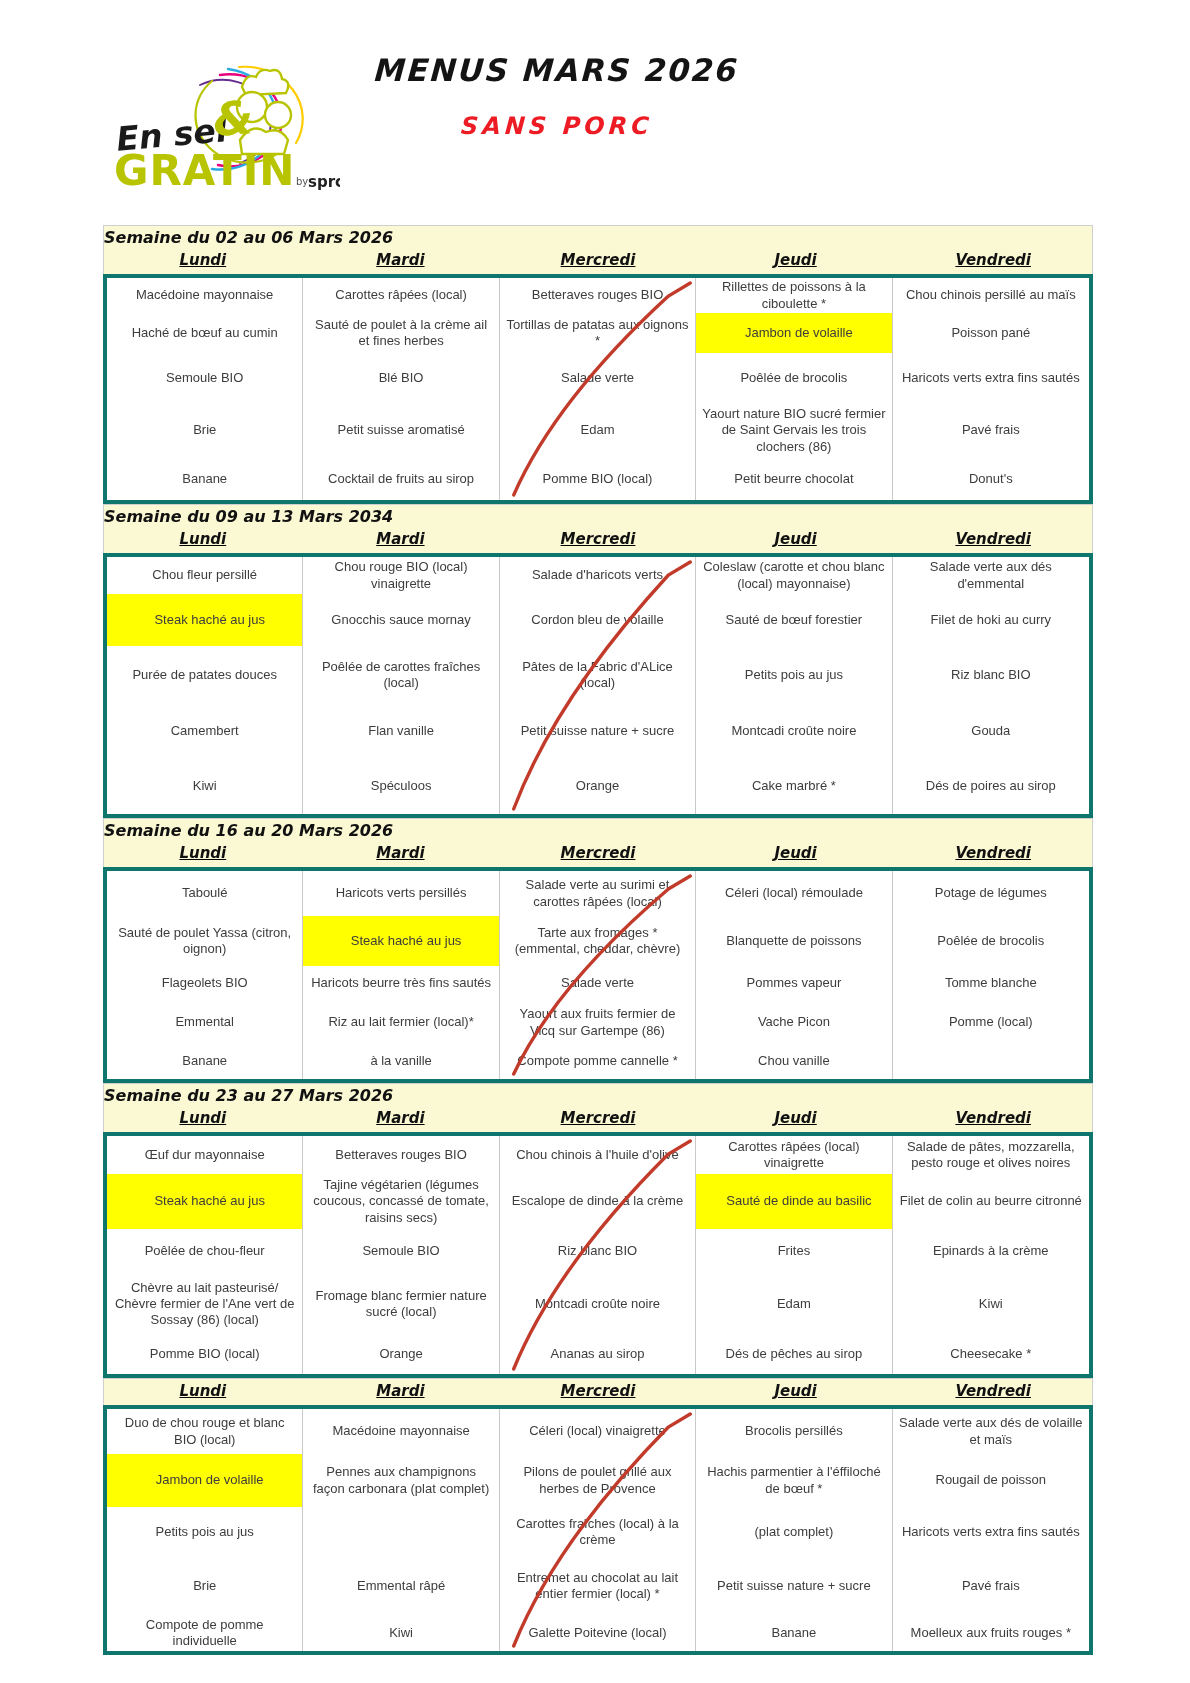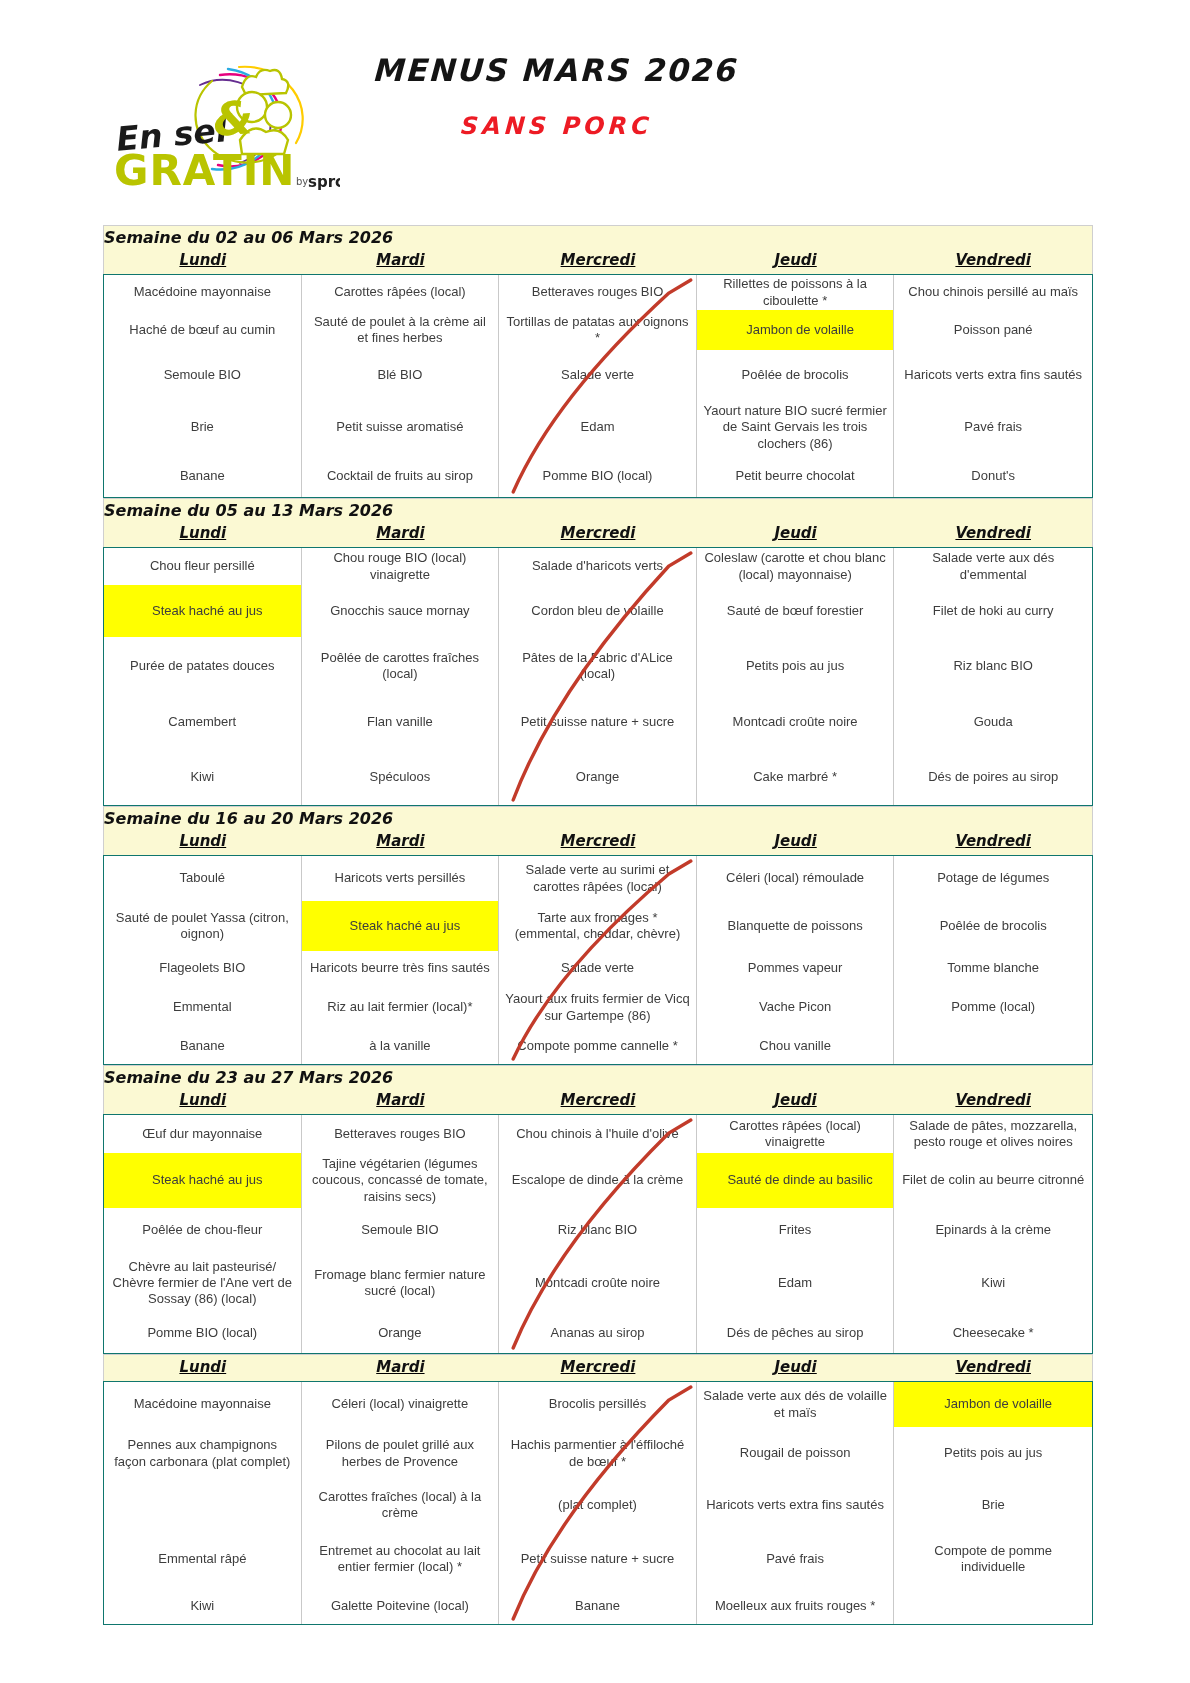--- a/index.html
+++ b/index.html
@@ -19,21 +19,21 @@
   .menu{position:absolute;top:225px;left:103px;width:990px;}
   .week{width:100%;}
   .band{background:#FBF9D3;border:1px solid #cfcfcf;border-bottom:none;box-sizing:border-box;}
   .week-title{height:22px;line-height:24px;text-align:left;
               font-family:"DejaVu Sans", sans-serif;font-weight:bold;font-style:italic;
               font-size:16px;color:#111;}
   .day-row{display:grid;grid-template-columns:repeat(5,1fr);height:26px;text-decoration:underline;}
   .day{text-align:center;line-height:24px;font-family:"DejaVu Sans", sans-serif;
        font-weight:bold;font-style:italic;font-size:15px;color:#111;}
   .body{display:grid;grid-template-columns:repeat(5,1fr);position:relative;
-        border:1px solid #0f766e;box-sizing:border-box;background:#fff;}
+        border:4px solid #0f766e;box-sizing:border-box;background:#fff;}
   .week1 .body{grid-template-rows:35px 40px 50px 55px 42px;}
   .week2 .body{grid-template-rows:37px 52px 58px 55px 55px;}
   .week3 .body{grid-template-rows:45px 50px 35px 43px 35px;}
   .week4 .body{grid-template-rows:38px 55px 45px 60px 40px;}
   .week5 .body{grid-template-rows:45px 53px 50px 58px 36px;}
   .cell{border-right:1px solid #c9c9c9;display:flex;align-items:center;justify-content:center;
         text-align:center;padding:1px 6px;box-sizing:border-box;
         font-size:13px;line-height:1.25;color:#3d3d3d;}
   .cell:nth-child(5n){border-right:none;}
   .cell.hl{background:#FFFF00;padding-left:16px;}
@@ -112,21 +112,21 @@
           <div class="cell">Pomme BIO (local)</div>
           <div class="cell">Petit beurre chocolat</div>
           <div class="cell">Donut's</div>
           <svg class="strike" viewBox="0 0 990 222" preserveAspectRatio="none">
             <path d="M 410 217 Q 452 122.10000000000001 566 18 l 22 -13" fill="none" stroke="#C23B2A" stroke-width="3.4" stroke-linecap="round"></path>
           </svg>
         </div>
       </div>
       <div class="week week2">
         <div class="band">
-          <div class="week-title">Semaine du 05 au 13 Mars 2026</div>
+          <div class="week-title">Semaine du 09 au 13 Mars 2034</div>
           <div class="day-row">
             <div class="day">Lundi</div>
             <div class="day">Mardi</div>
             <div class="day">Mercredi</div>
             <div class="day">Jeudi</div>
             <div class="day">Vendredi</div>
           </div>
         </div>
         <div class="body">
           <div class="cell">Chou fleur persillé</div>
@@ -246,20 +246,21 @@
         <div class="band">
           <div class="day-row">
             <div class="day">Lundi</div>
             <div class="day">Mardi</div>
             <div class="day">Mercredi</div>
             <div class="day">Jeudi</div>
             <div class="day">Vendredi</div>
           </div>
         </div>
         <div class="body">
+          <div class="cell">Duo de chou rouge et blanc BIO (local)</div>
           <div class="cell">Macédoine mayonnaise</div>
           <div class="cell">Céleri (local) vinaigrette</div>
           <div class="cell">Brocolis persillés</div>
           <div class="cell">Salade verte aux dés de volaille et maïs</div>
           <div class="cell hl">Jambon de volaille</div>
           <div class="cell">Pennes aux champignons façon carbonara (plat complet)</div>
           <div class="cell">Pilons de poulet grillé aux herbes de Provence</div>
           <div class="cell">Hachis parmentier à l'éffiloché de bœuf *</div>
           <div class="cell">Rougail de poisson</div>
           <div class="cell">Petits pois au jus</div>

